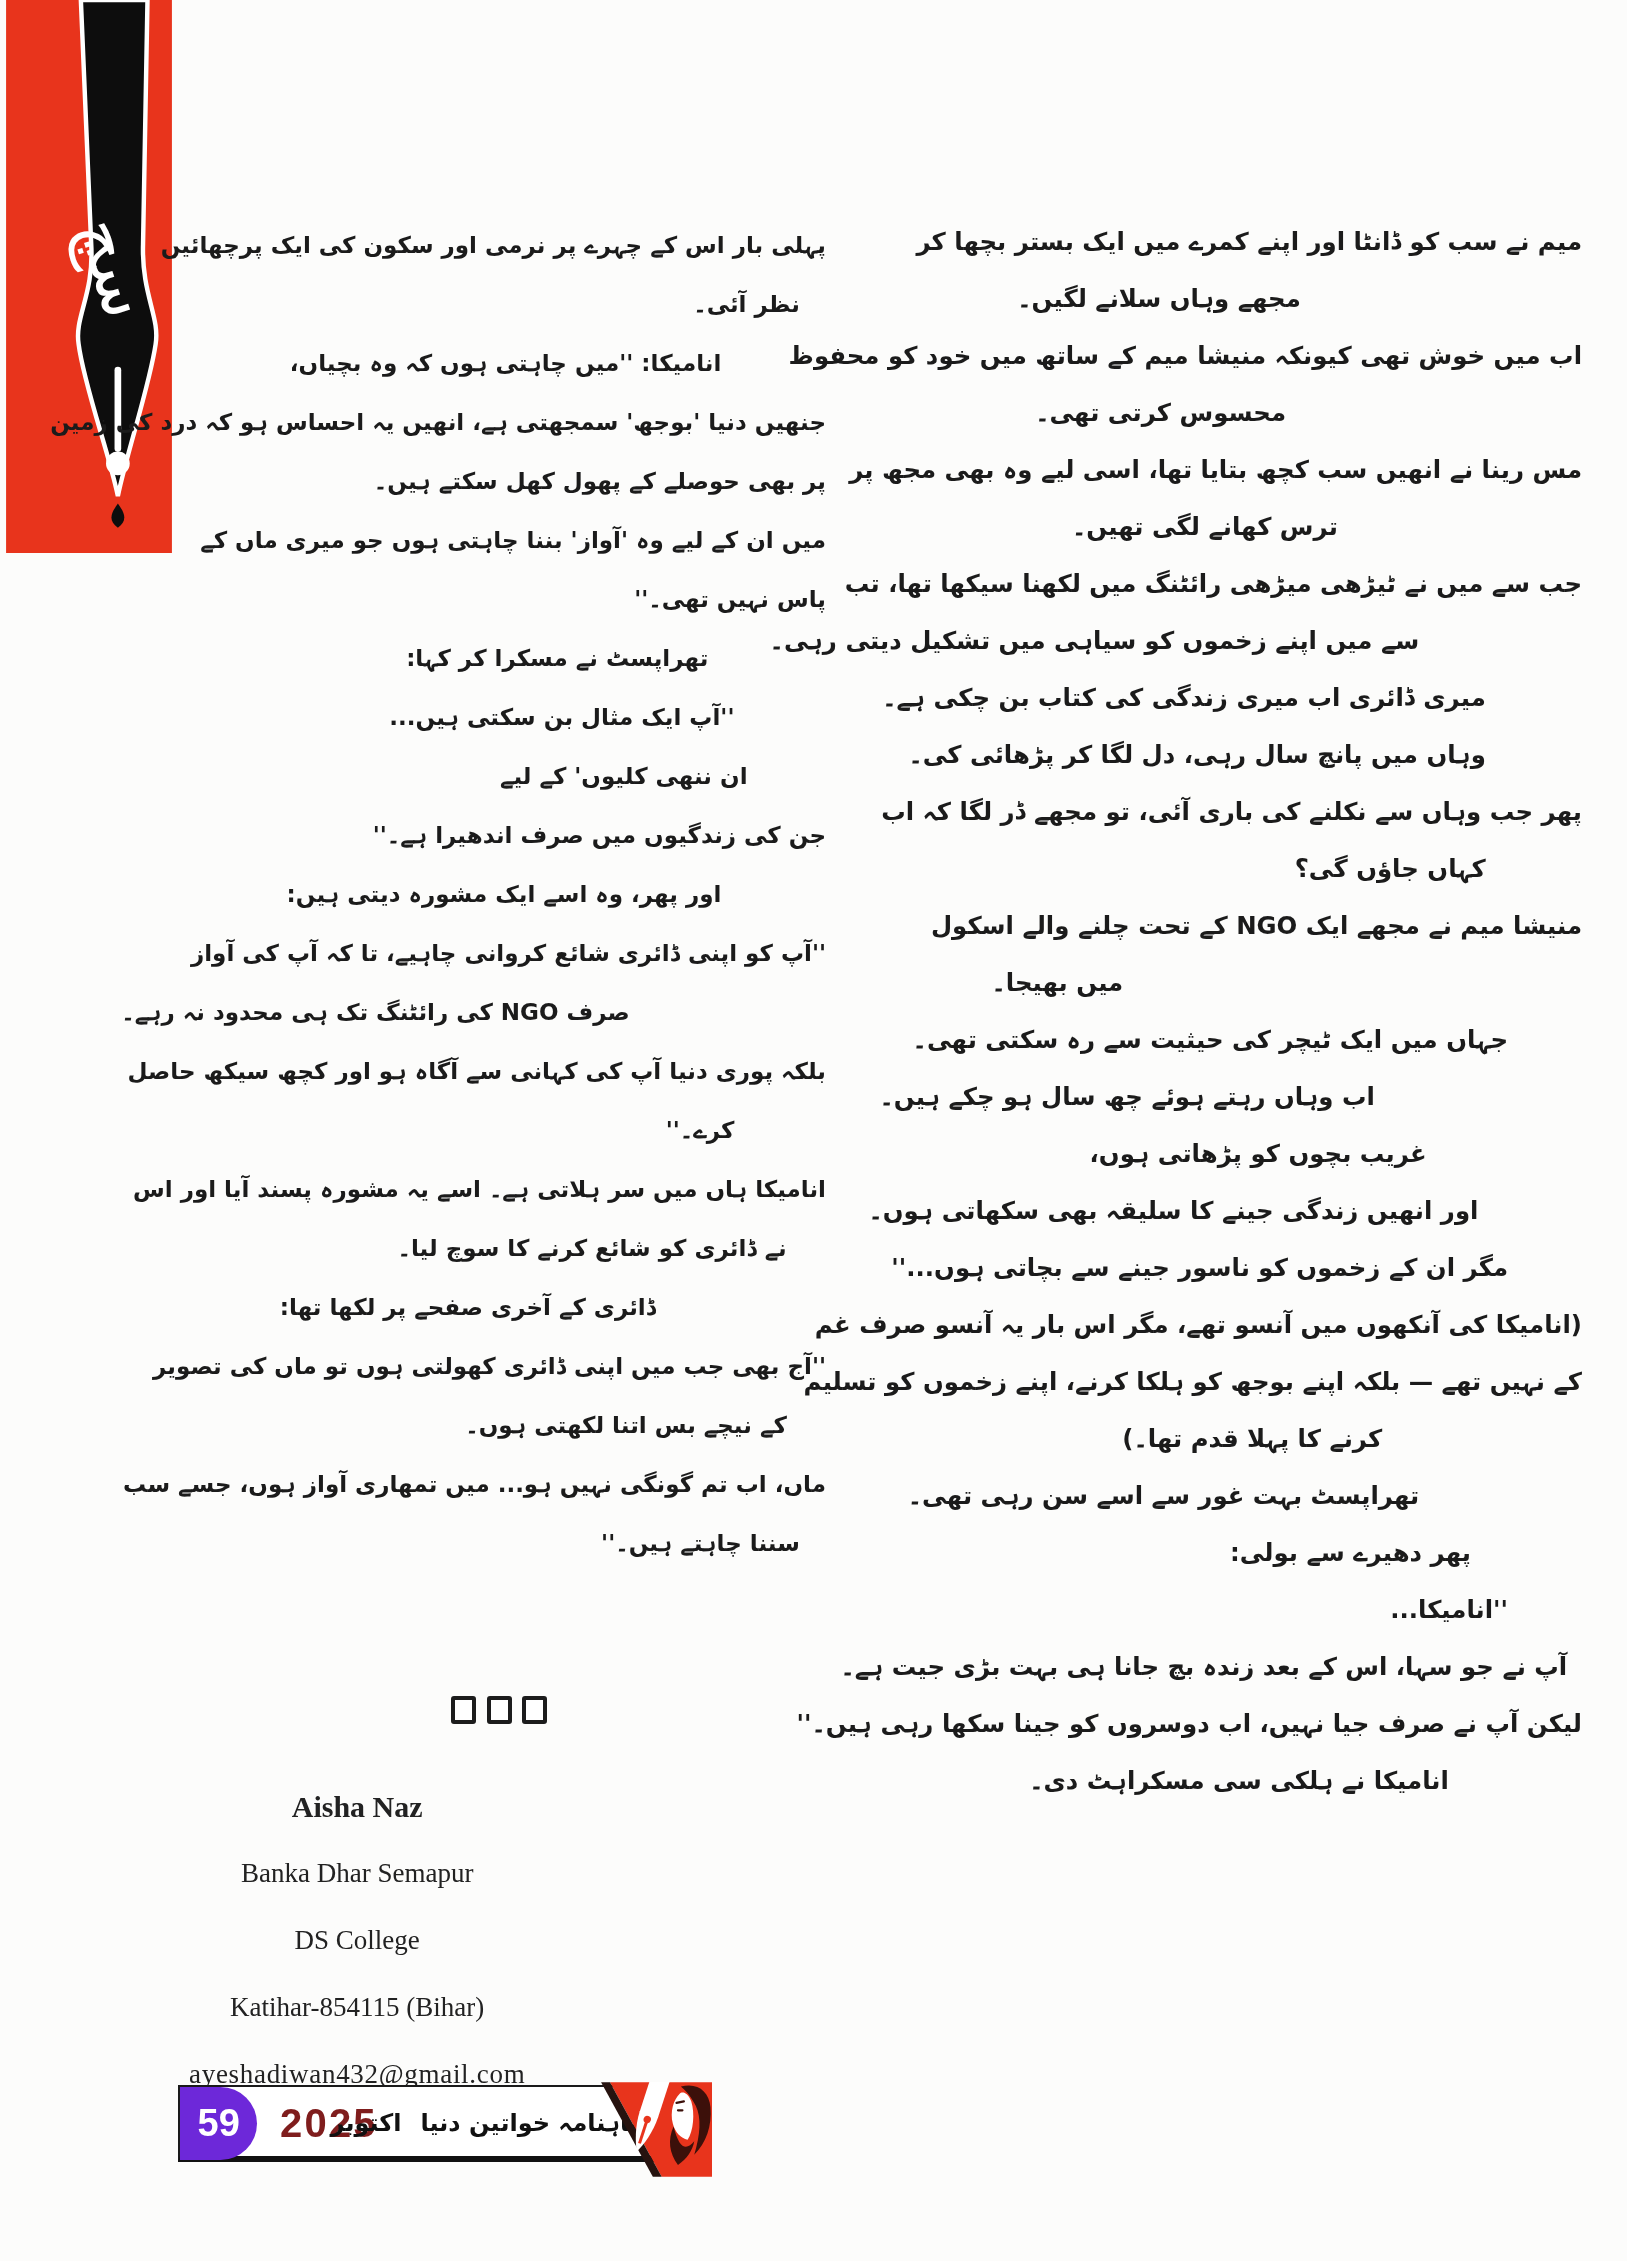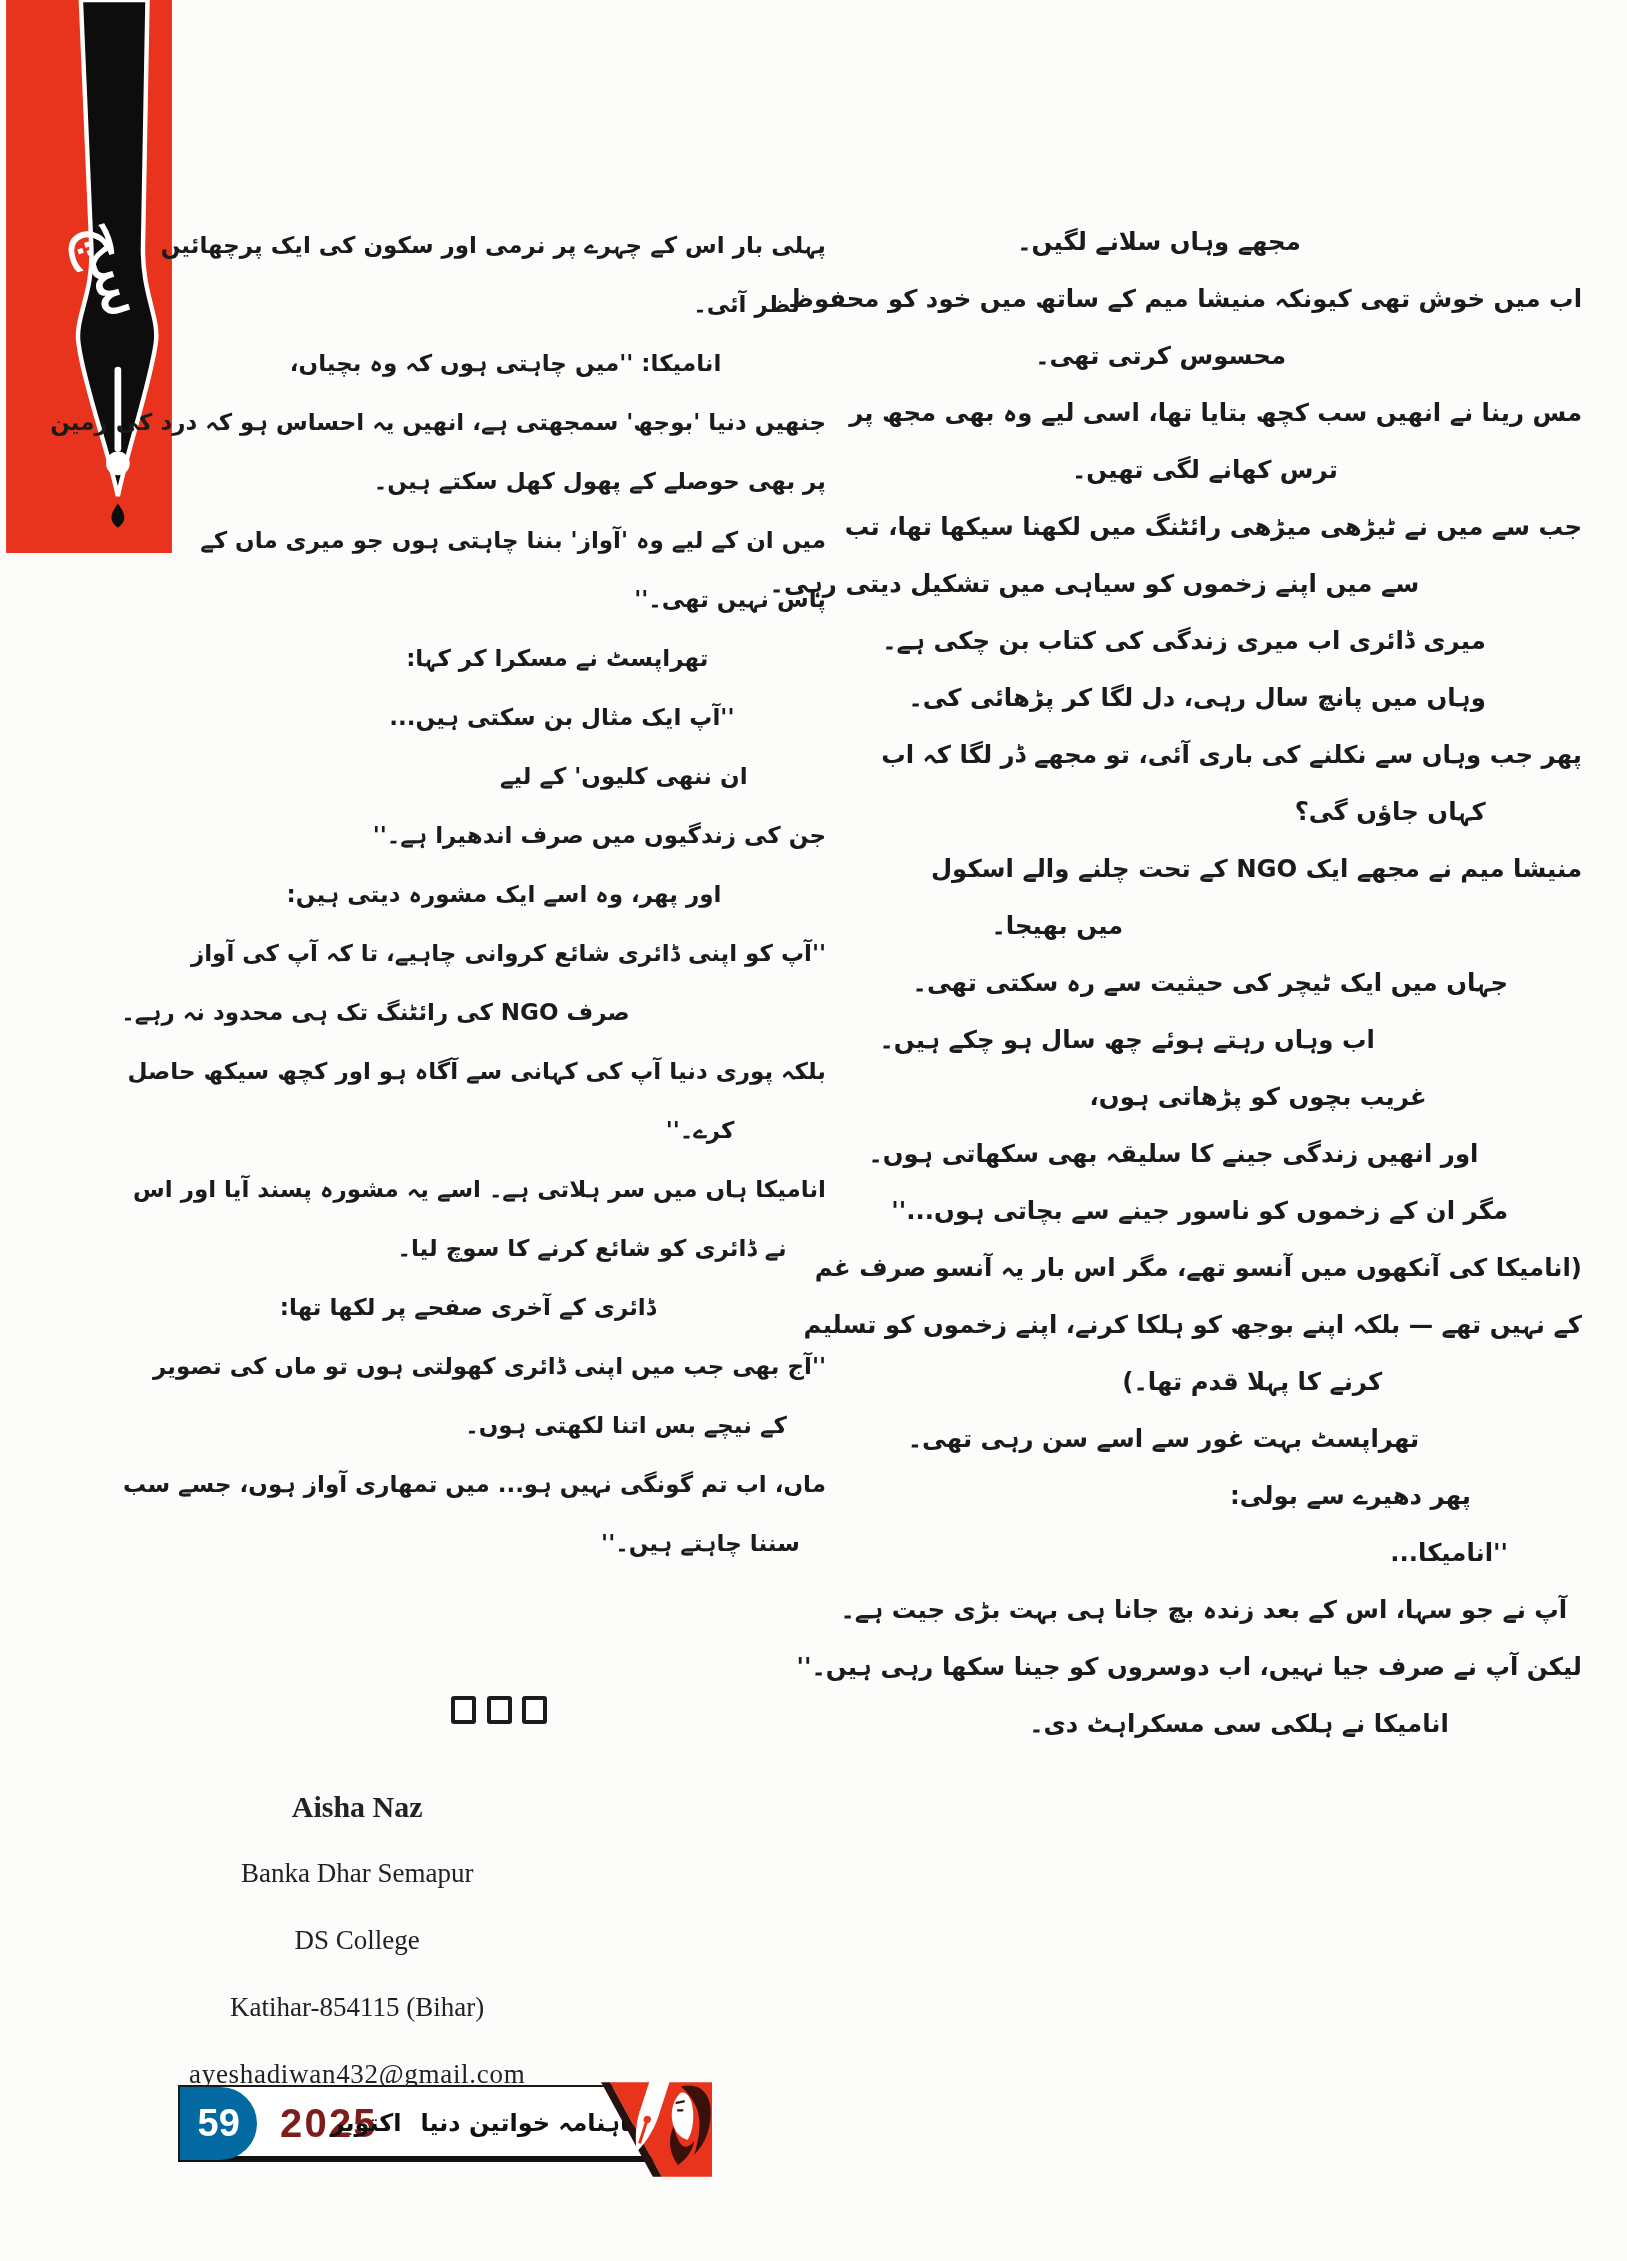--- a/index.html
+++ b/index.html
@@ -45,21 +45,21 @@
   .footer{
     position:absolute;left:178px;top:2082px;width:534px;height:95px;
   }
   .footer .bar{
     position:absolute;left:0;top:3px;width:530px;height:77px;
     background:#fff;border:2.2px solid #1a1a1a;border-bottom:6.7px solid #111;
     box-sizing:border-box;
   }
   .footer .pageno{
     position:absolute;left:2.2px;top:5.2px;width:77px;height:73px;
-    background:#0369a1;border-radius:0 44px 44px 0;
+    background:#6d28d9;border-radius:0 44px 44px 0;
     display:flex;align-items:center;justify-content:center;
     color:#fff;font-weight:700;font-size:38px;
     font-family:"Liberation Sans",sans-serif;
   }
   .footer .year{
     position:absolute;left:102px;top:12px;height:59px;line-height:59px;
     color:#7f1d1d;font-weight:700;font-size:40px;letter-spacing:2.2px;
     font-family:Liberation Sans, sans-serif;
   }
   .footer .mag{
@@ -83,20 +83,21 @@
              C139,612 105,520 98,465
              C92,428 119,398 115,330 Z" fill="#0d0d0d" stroke="#ffffff" stroke-width="6"></path>
     <text x="150" y="395" font-size="92" fill="#ffffff" text-anchor="middle" font-family="DejaVu Sans, sans-serif" transform="rotate(72 150 360)">سچ</text>
     <line x1="151" y1="500" x2="151" y2="606" stroke="#ffffff" stroke-width="9" stroke-linecap="round"></line>
     <circle cx="151" cy="626" r="16" fill="#ffffff"></circle>
     <path d="M151,680 C161,694 164,703 151,713 C138,703 141,694 151,680 Z" fill="#0d0d0d"></path>
   </svg>
 </div>
 
 <div class="col col-right">
+    <div class="u-line" style="padding-right: 0%;">میم نے سب کو ڈانٹا اور اپنے کمرے میں ایک بستر بچھا کر</div>
     <div class="u-line" style="padding-right: 38%;">مجھے وہاں سلانے لگیں۔</div>
     <div class="u-line" style="padding-right: 0%;">اب میں خوش تھی کیونکہ منیشا میم کے ساتھ میں خود کو محفوظ</div>
     <div class="u-line" style="padding-right: 40%;">محسوس کرتی تھی۔</div>
     <div class="u-line" style="padding-right: 0%;">مس رینا نے انھیں سب کچھ بتایا تھا، اسی لیے وہ بھی مجھ پر</div>
     <div class="u-line" style="padding-right: 33%;">ترس کھانے لگی تھیں۔</div>
     <div class="u-line" style="padding-right: 0%;">جب سے میں نے ٹیڑھی میڑھی رائٹنگ میں لکھنا سیکھا تھا، تب</div>
     <div class="u-line" style="padding-right: 22%;">سے میں اپنے زخموں کو سیاہی میں تشکیل دیتی رہی۔</div>
     <div class="u-line" style="padding-right: 13%;">میری ڈائری اب میری زندگی کی کتاب بن چکی ہے۔</div>
     <div class="u-line" style="padding-right: 13%;">وہاں میں پانچ سال رہی، دل لگا کر پڑھائی کی۔</div>
     <div class="u-line" style="padding-right: 0%;">پھر جب وہاں سے نکلنے کی باری آئی، تو مجھے ڈر لگا کہ اب</div>

